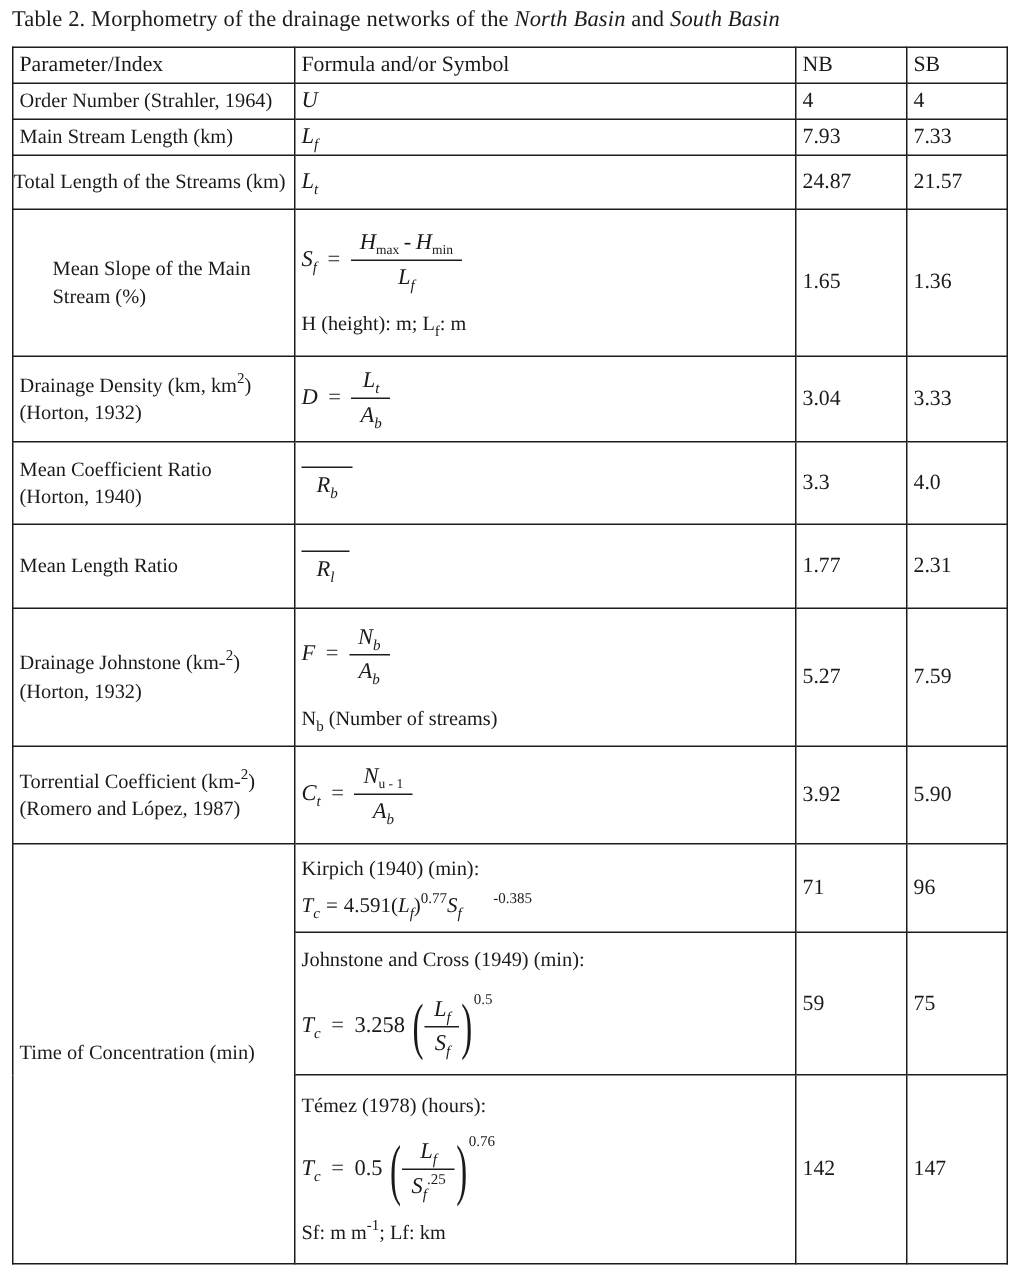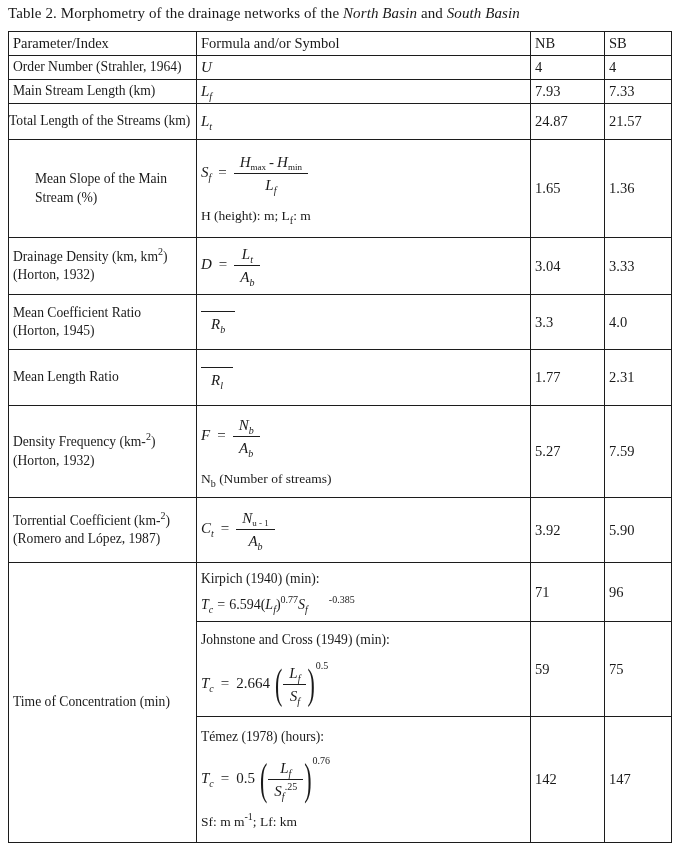--- a/index.html
+++ b/index.html
@@ -105,37 +105,37 @@
             </span>
       </div>
     </td>
     <td class="vc">3.04</td>
     <td class="vc">3.33</td>
   </tr>
 
   <tr style="height:55px">
     <td class="pc">
       <div>Mean Coefficient Ratio</div>
-      <div>(Horton, 1945)</div>
+      <div>(Horton, 1940)</div>
     </td>
     <td class="fx"><span class="bar"><span class="v">R</span><span class="sb">b</span></span></td>
     <td class="vc">3.3</td>
     <td class="vc">4.0</td>
   </tr>
 
   <tr style="height:56px">
     <td class="pc">Mean Length Ratio</td>
     <td class="fx"><span class="bar"><span class="v">R</span><span class="sb">l</span></span></td>
     <td class="vc">1.77</td>
     <td class="vc">2.31</td>
   </tr>
 
   <tr style="height:92px">
     <td class="pc">
-      <div><span>Density Frequency (km-</span><span class="sp">2</span><span>)</span></div>
+      <div><span>Drainage Johnstone (km-</span><span class="sp">2</span><span>)</span></div>
       <div>(Horton, 1932)</div>
     </td>
     <td>
       <div class="fx">
         <span class="v">F</span><span class="eq">=</span><span class="frac">
               <span class="num"><span class="v">N</span><span class="sb">b</span></span>
               <span class="fbar"></span>
               <span class="den"><span class="v">A</span><span class="sb">b</span></span>
             </span>
       </div>
@@ -161,32 +161,32 @@
     </td>
     <td class="vc">3.92</td>
     <td class="vc">5.90</td>
   </tr>
 
   <tr style="height:59px">
     <td class="pc" rowspan="3">Time of Concentration (min)</td>
     <td>
       <div class="fhead">Kirpich (1940) (min):</div>
       <div class="fx gap10" style="font-size:14px">
-        <span class="v">T</span><span class="sb">c</span><span class="eq" style="margin:0 4px">=</span><span>6.594(</span><span class="v">L</span><span class="sb">f</span><span>)</span><span class="sp">0.77</span><span class="v">S</span><span class="sb">f</span><span class="sp" style="margin-left:21px">-0.385</span>
+        <span class="v">T</span><span class="sb">c</span><span class="eq" style="margin:0 4px">=</span><span>4.591(</span><span class="v">L</span><span class="sb">f</span><span>)</span><span class="sp">0.77</span><span class="v">S</span><span class="sb">f</span><span class="sp" style="margin-left:21px">-0.385</span>
       </div>
     </td>
     <td class="vc">71</td>
     <td class="vc">96</td>
   </tr>
 
   <tr style="height:95px">
     <td>
       <div class="fhead">Johnstone and Cross (1949) (min):</div>
       <div class="fx gap16">
-        <span class="v">T</span><span class="sb">c</span><span class="eq">=</span><span class="coeff">2.664</span><span class="bp">(</span><span class="frac">
+        <span class="v">T</span><span class="sb">c</span><span class="eq">=</span><span class="coeff">3.258</span><span class="bp">(</span><span class="frac">
               <span class="num"><span class="v">L</span><span class="sb">f</span></span>
               <span class="fbar"></span>
               <span class="den"><span class="v">S</span><span class="sb">f</span></span>
             </span><span class="bp">)</span><span class="pexp">0.5</span>
       </div>
     </td>
     <td class="vc">59</td>
     <td class="vc">75</td>
   </tr>
 

